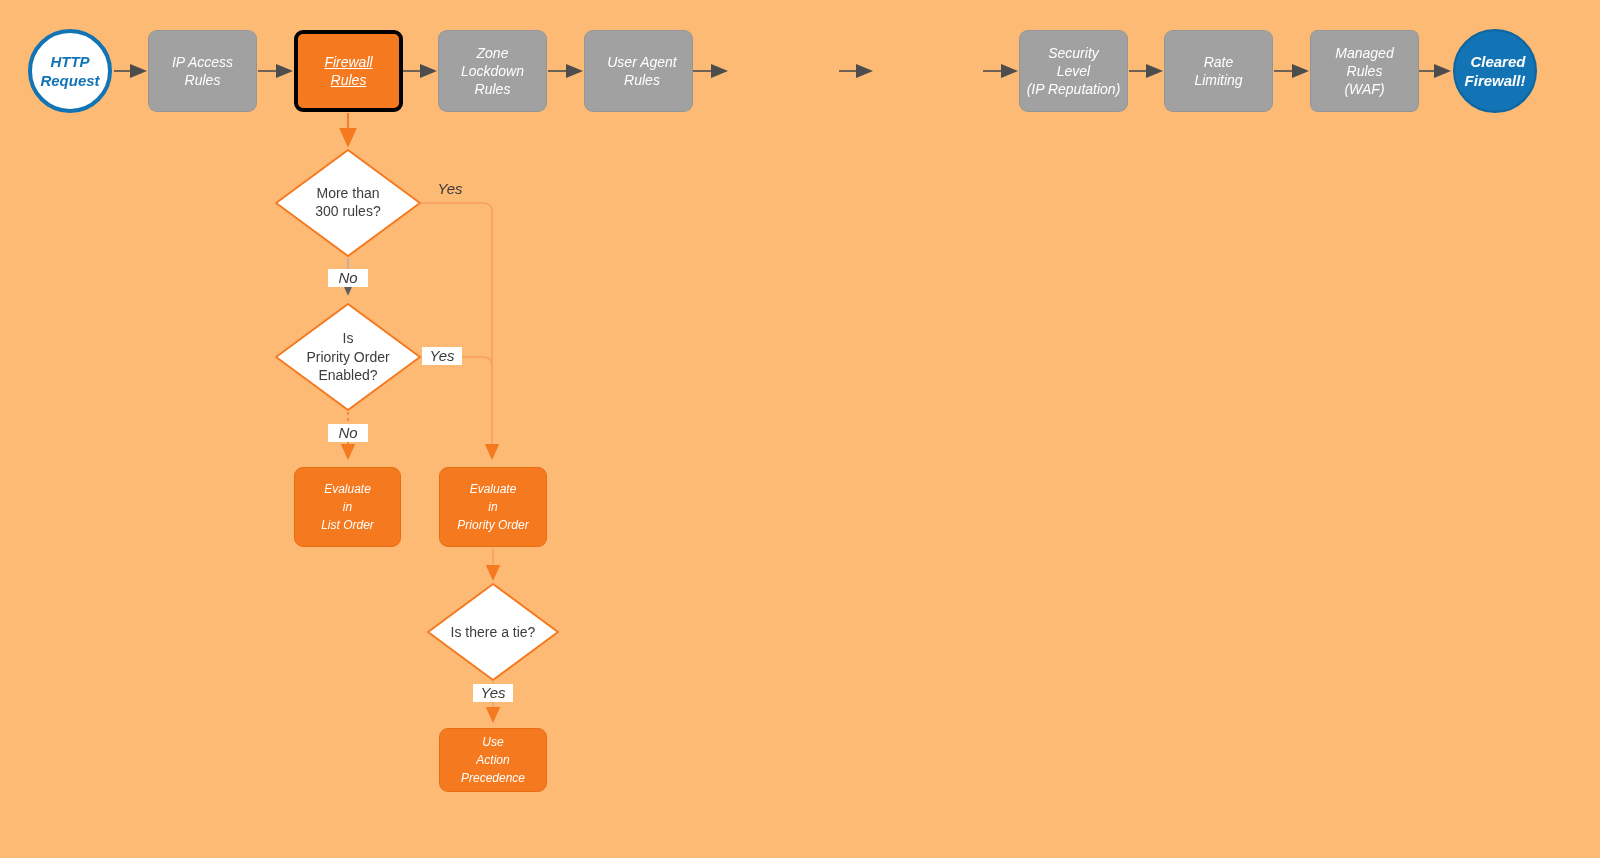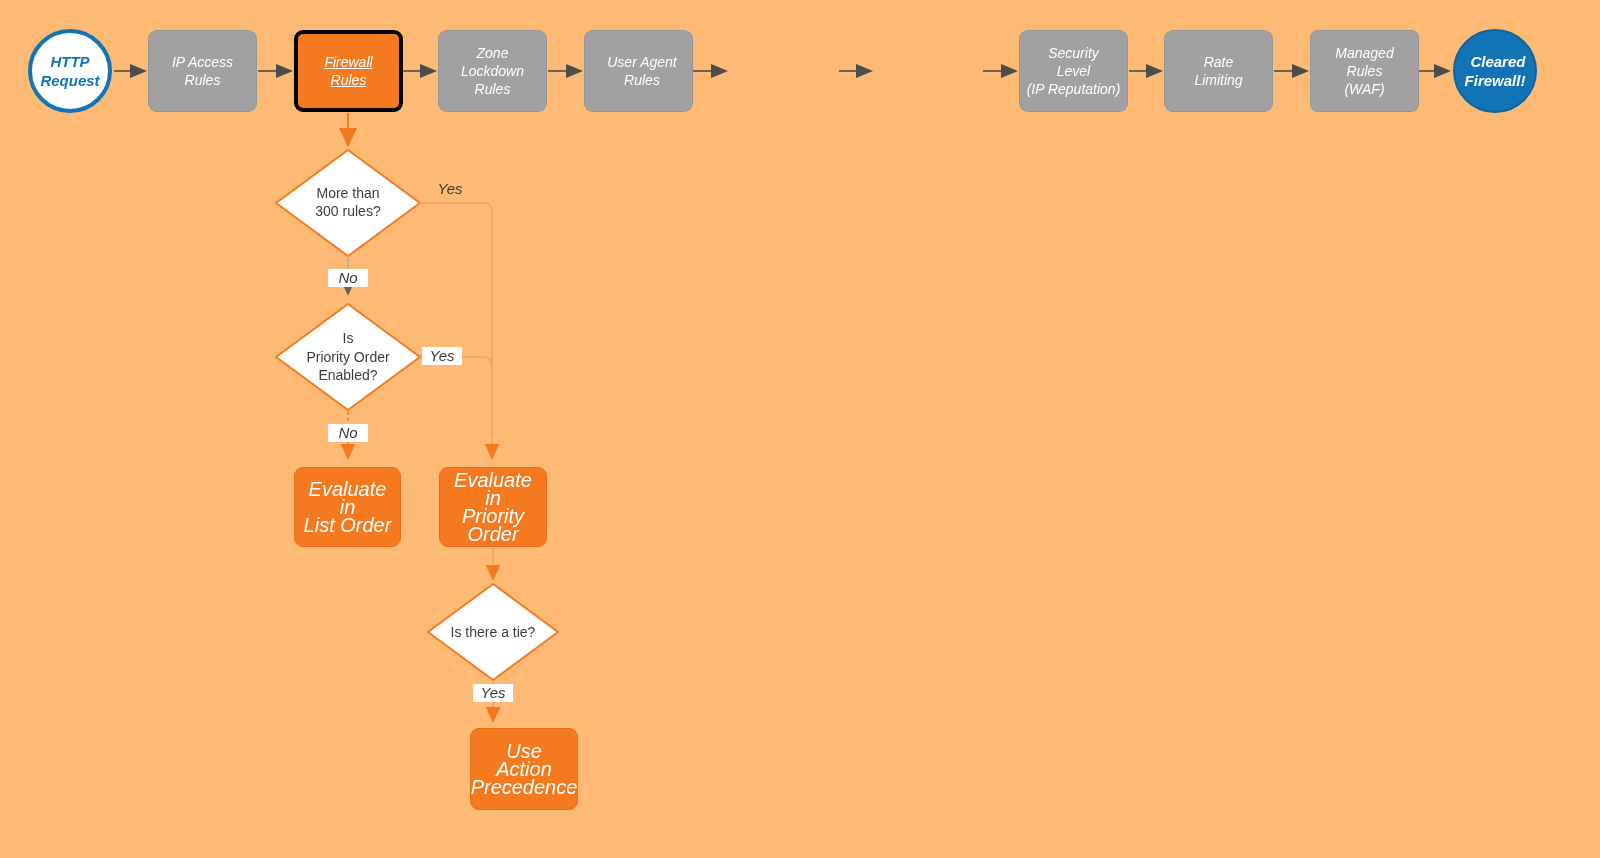--- a/index.html
+++ b/index.html
@@ -65,21 +65,21 @@
     text-align: right;
   }
   .orange-box {
     width: 108px;
     height: 80px;
     border-radius: 9px;
     background: #F4791F;
     border: 1px solid #E86E14;
     color: #ffffff;
     font-style: italic;
-    font-size: 20px;
+    font-size: 12px;
     line-height: 18px;
   }
   .decision-text {
     color: #3D3D3D;
     font-size: 14px;
     line-height: 18.5px;
     z-index: 3;
   }
   .edge-label {
     position: absolute;
@@ -187,21 +187,21 @@
   <div class="node orange-box" style="left:294px;top:467px;width:107px;">
     <span>Evaluate
 in
 List Order</span>
   </div>
   <div class="node orange-box" style="left:439px;top:467px;">
     <span>Evaluate
 in
 Priority Order</span>
   </div>
-  <div class="node orange-box" style="left:439px;top:728px;height:82px;margin-left:31px;">
+  <div class="node orange-box" style="left:439px;top:728px;height:64px;">
     <span>Use
 Action
 Precedence</span>
   </div>
 
   <div class="edge-label" style="left:430px;top:180px;">Yes</div>
   <div class="edge-label on-line" style="left:328px;top:269px;">No</div>
   <div class="edge-label on-line" style="left:422px;top:347px;">Yes</div>
   <div class="edge-label on-line" style="left:328px;top:424px;">No</div>
   <div class="edge-label on-line" style="left:473px;top:684px;">Yes</div>

